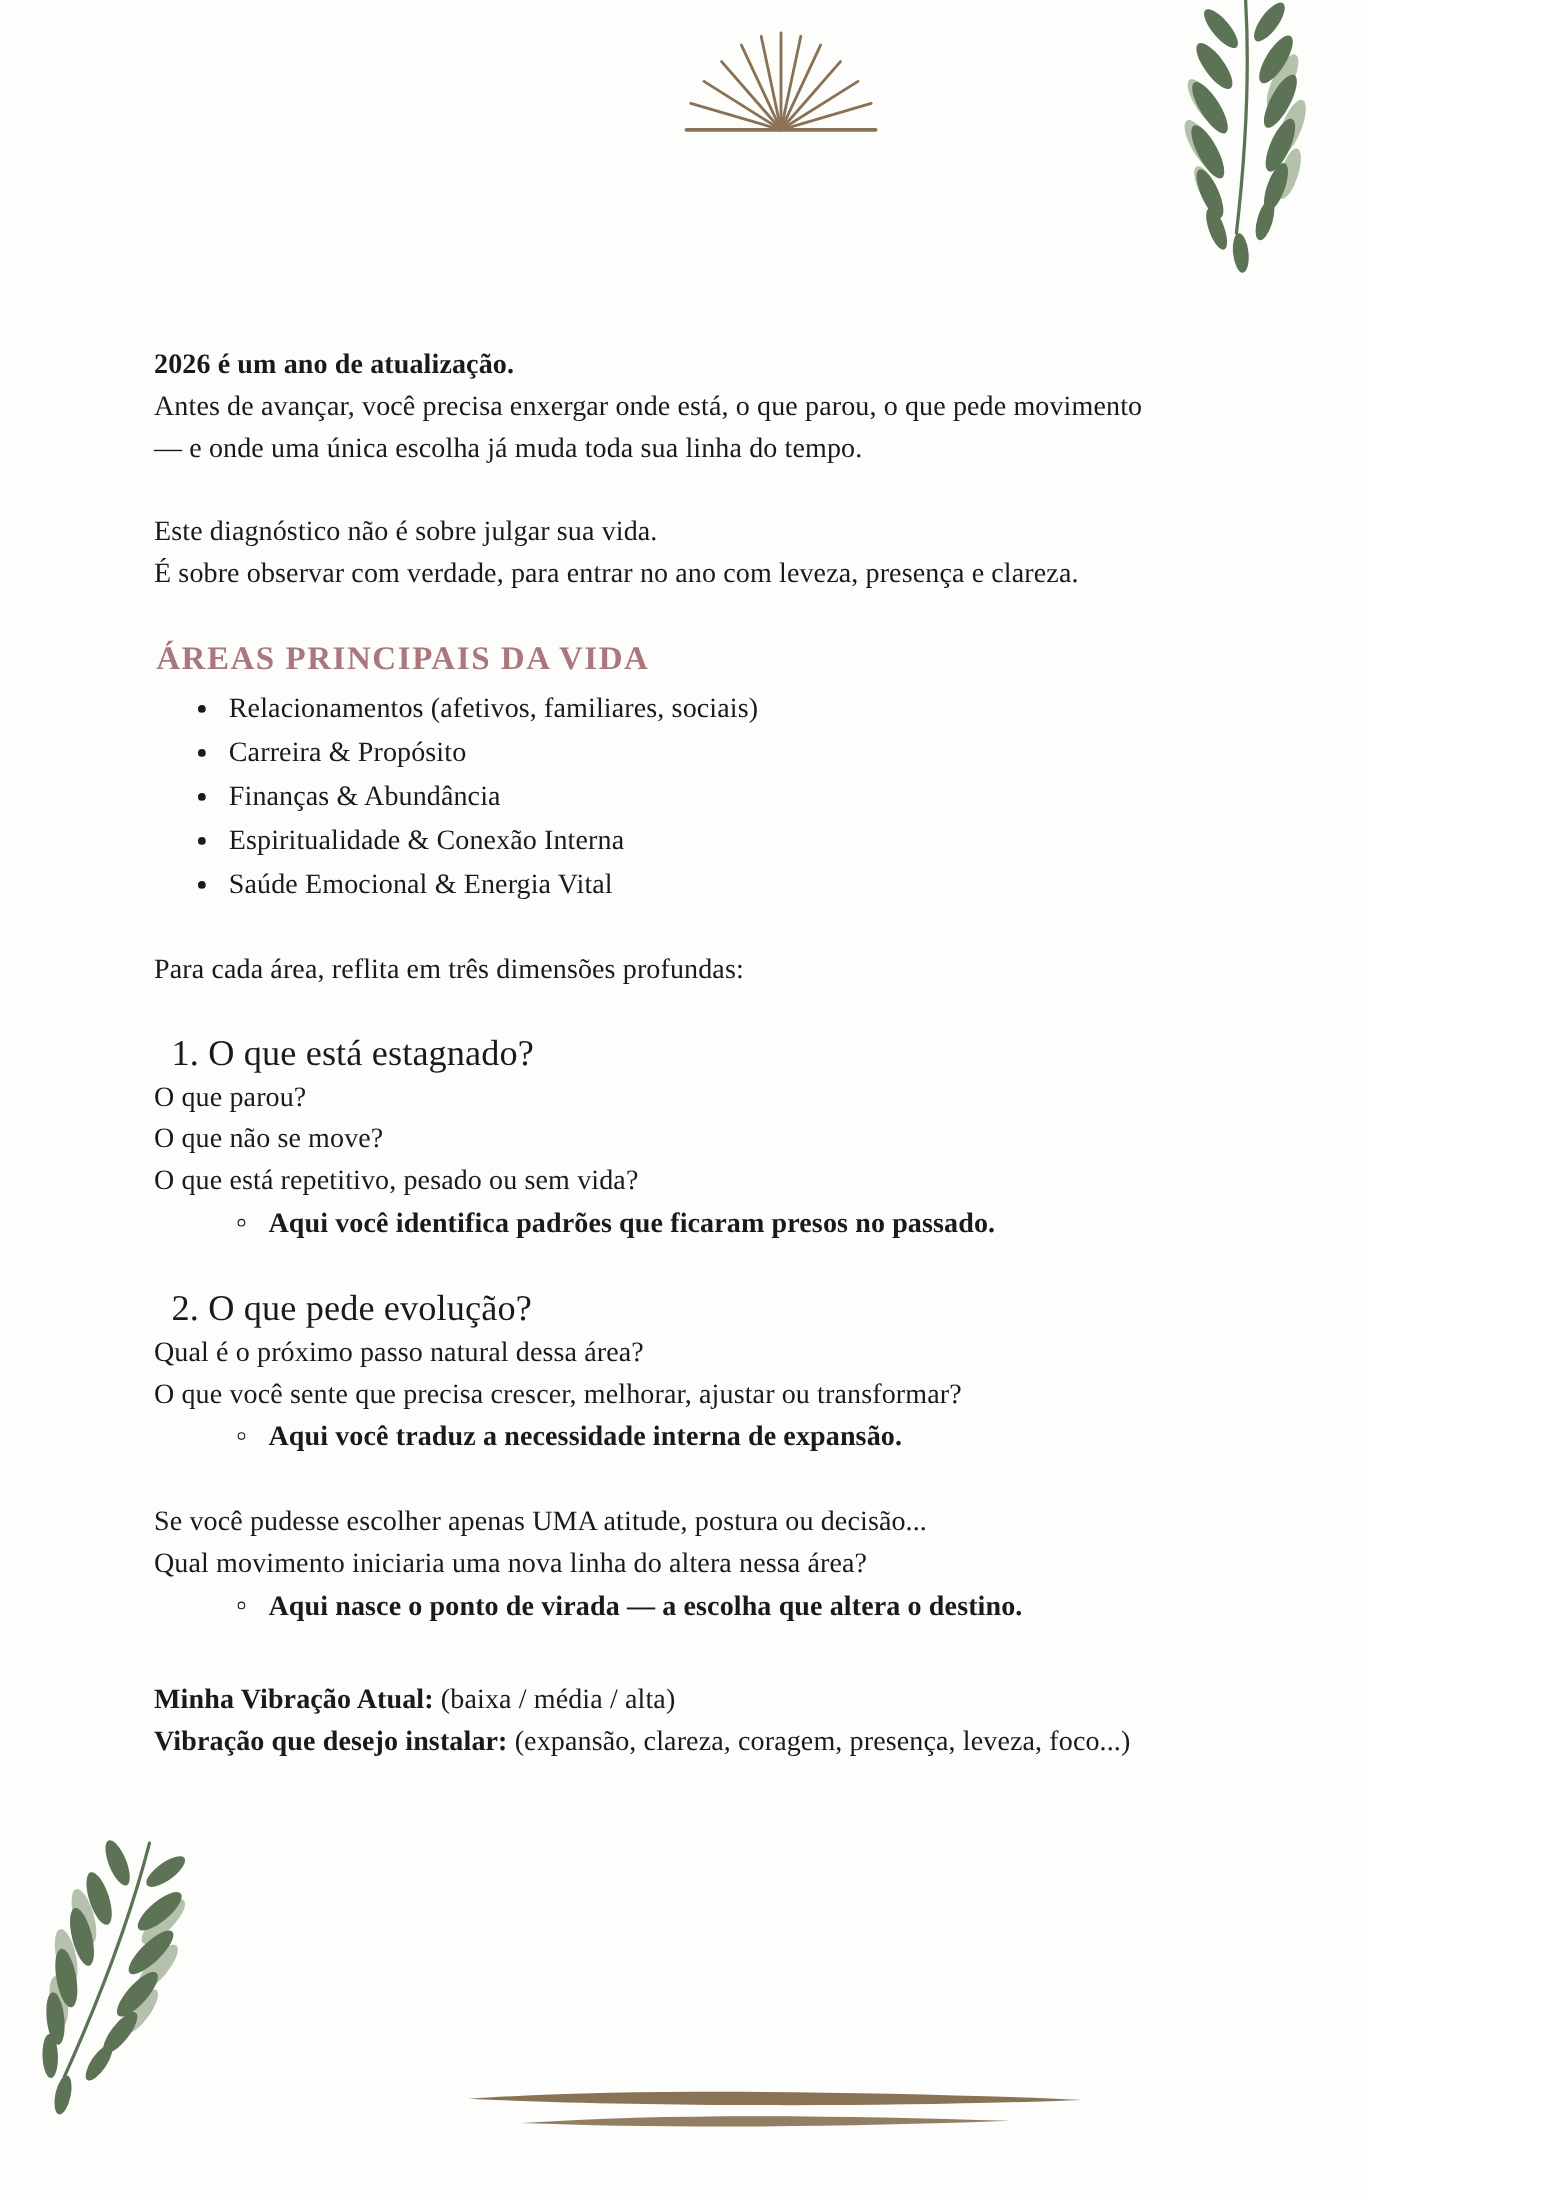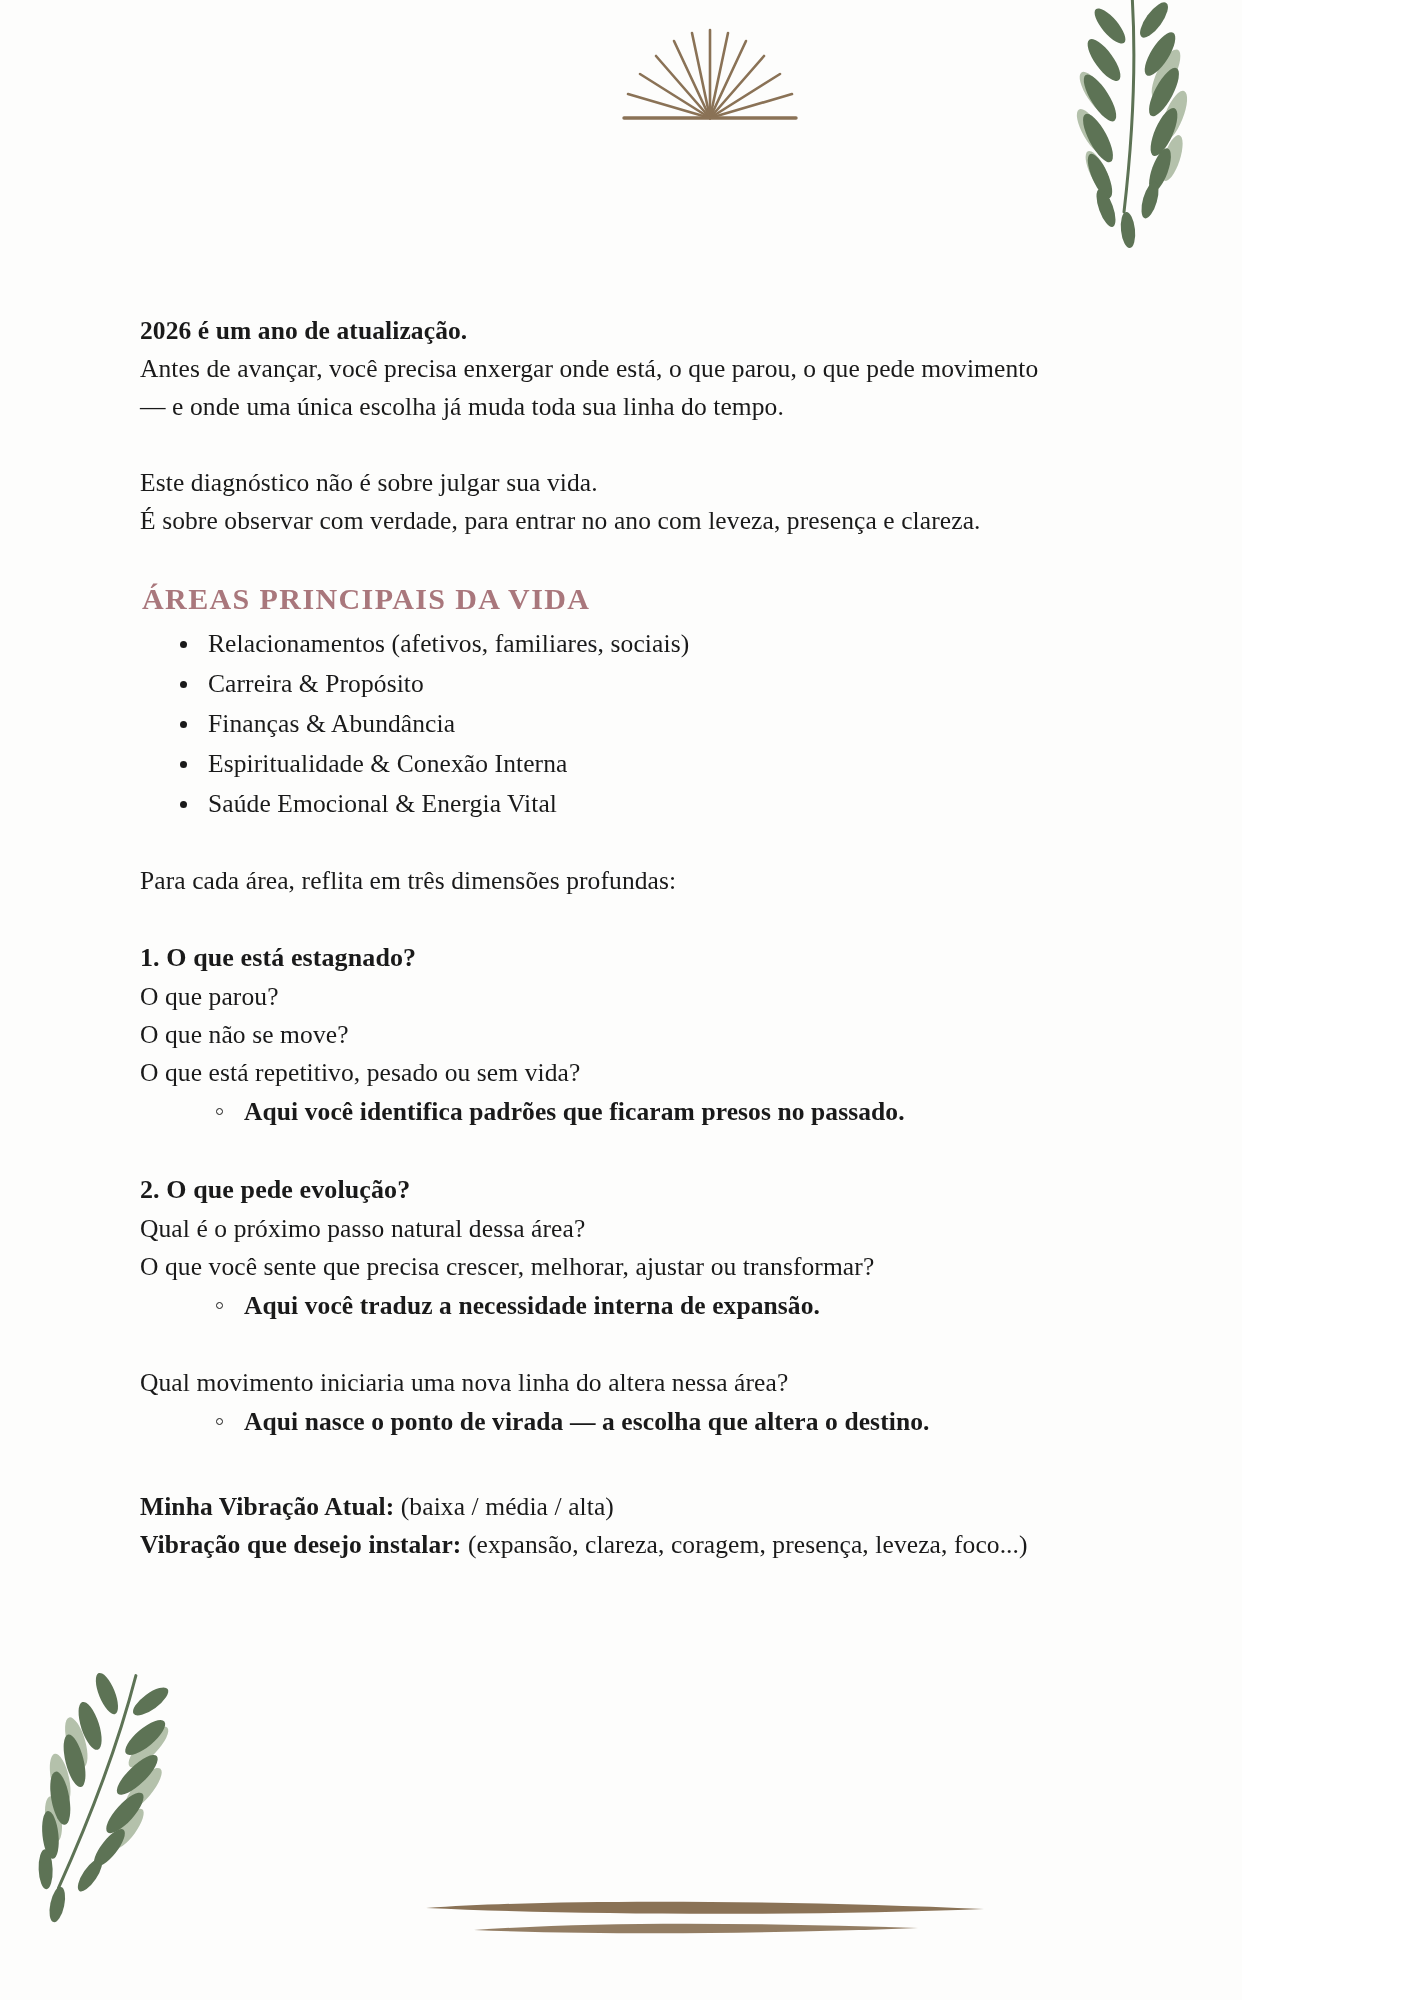--- a/index.html
+++ b/index.html
@@ -107,23 +107,24 @@
     position: absolute;
     left: 6px;
     top: 17px;
     width: 7px;
     height: 7px;
     border-radius: 50%;
     background: #1a1a1a;
   }
 
   .num-heading {
-    font-weight: 700;
-    font-size: 26px;
+    font-weight: 400;
+    font-size: 33px;
     line-height: 40px;
+    margin-left: 16px;
   }
 
   ul.sub-list {
     list-style: none;
     margin: 0;
     padding: 0 0 0 72px;
   }
   ul.sub-list li {
     position: relative;
     padding-left: 32px;
@@ -290,20 +291,21 @@
       <p>Qual é o próximo passo natural dessa área?</p>
       <p>O que você sente que precisa crescer, melhorar, ajustar ou transformar?</p>
       <ul class="sub-list">
         <li>Aqui você traduz a necessidade interna de expansão.</li>
       </ul>
     </div>
 
     <div class="gap-md"></div>
 
     <div class="para-block">
+      <p>Se você pudesse escolher apenas UMA atitude, postura ou decisão...</p>
       <p>Qual movimento iniciaria uma nova linha do altera nessa área?</p>
       <ul class="sub-list">
         <li>Aqui nasce o ponto de virada — a escolha que altera o destino.</li>
       </ul>
     </div>
 
     <div class="gap-lg"></div>
 
     <div class="para-block">
       <p><span class="label-bold">Minha Vibração Atual:</span> <span>(baixa / média / alta)</span></p>

